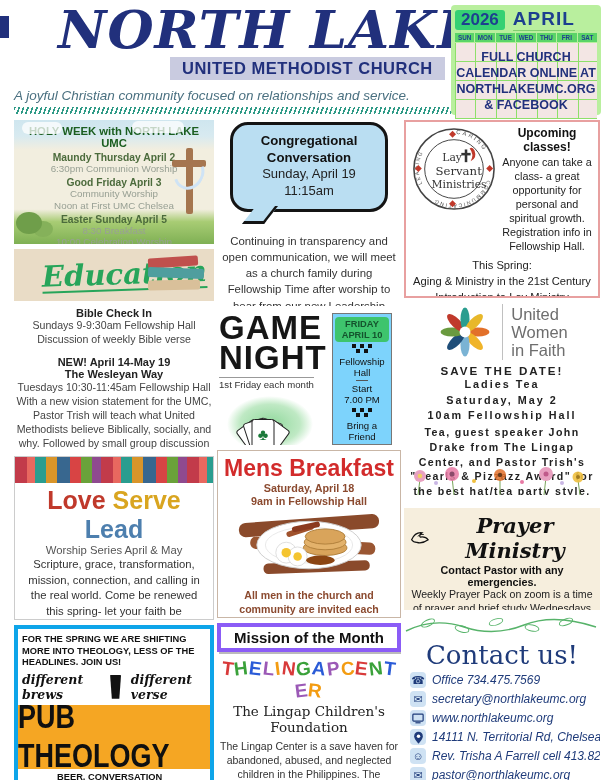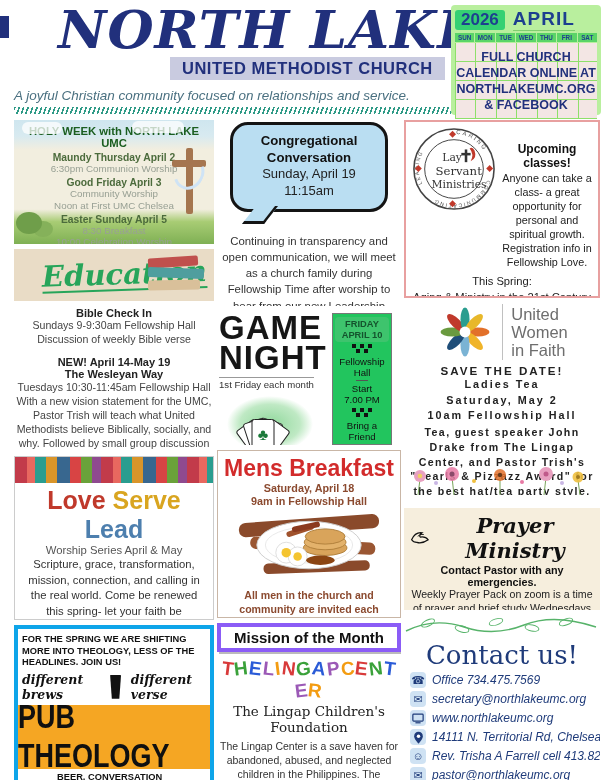--- a/index.html
+++ b/index.html
@@ -102,21 +102,21 @@
   .gn { height:134px; display:flex; gap:5px; padding:2px 0 0 2px; }
   .gn-left { width:108px; position:relative; }
   .gn-t { font-size:33px; font-weight:600; color:#161616; line-height:.92; letter-spacing:1px; }
   .gn-sub { font-size:9.6px; color:#333; margin-top:2px; border-top:1px solid #999; display:inline-block; padding-top:1px; }
   .cards { position:relative; height:62px; margin-top:2px; }
   .blob { position:absolute; left:8px; top:2px; width:86px; height:56px; border-radius:50%;
     background:radial-gradient(closest-side,#8fd89b,#bfe9c4 70%,transparent); }
   .pcard { position:absolute; width:23px; height:33px; background:#fff; border:1.2px solid #222; border-radius:3px;
     left:44px; bottom:4px; transform-origin:50% 95%; }
   .pcard.f { display:flex; align-items:center; justify-content:center; font-size:16px; color:#1b7a3a; }
-  .gn-right { width:60px; border:1px solid #777; background:#22c55e; text-align:center; padding:3px 2px; }
+  .gn-right { width:60px; border:1px solid #777; background:#7dd3fc; text-align:center; padding:3px 2px; }
   .gn-chip { background:#3ec46d; border-radius:4px; color:#14532d; font-weight:bold; font-size:9.3px;
     line-height:1.15; padding:2px 1px; }
   .gn-txt { font-size:9.6px; color:#111; line-height:1.15; }
   .gn-dash { width:12px; height:1px; background:#555; margin:2px auto; }
   .checker { margin:2px auto; display:block; }
 
   
   .mb { height:168px; border:1.5px solid #c9b6a6; background:#fff; text-align:center; padding:4px 4px; }
   .mb-title { color:#d22b2b; font-weight:bold; font-size:23px; }
   .mb-sub { color:#8b4a2f; font-weight:bold; font-size:10.8px; line-height:1.25; }
@@ -126,21 +126,21 @@
   .mm { height:160px; text-align:center; }
   .mm-head { border:4px solid #8b5cf6; box-shadow:2px 2px 0 #bbb; padding:2px 0; font-weight:bold; font-size:15px; color:#111; background:#fff; }
   .mm-logo { margin-top:6px; font-weight:800; font-size:19px; letter-spacing:1px; }
   .mm-logo span { display:inline-block; }
   .mm-sub { font-family:"DejaVu Serif", serif; font-size:13.5px; color:#222; margin-top:1px; }
   .mm-body { font-size:10.5px; color:#333; line-height:1.35; margin-top:4px; padding:0 2px; }
 
   
   .lay { height:178px; border:2px solid #e8a0a0; background:#fff; padding:4px 5px; }
   .lay-top { display:flex; gap:4px; }
-  .lay-right { flex:1; text-align:center;margin-top:16px; }
+  .lay-right { flex:1; text-align:center; }
   .lay-title { font-weight:bold; font-size:12px; color:#111; }
   .lay-body { font-size:10.8px; color:#222; line-height:1.3; margin-top:1px; }
   .lay-list { text-align:center; margin-top:5px; font-size:11.2px; color:#222; line-height:1.42; }
 
   
   .uwf { height:192px; text-align:center; }
   .uwf-logo { display:flex; align-items:center; justify-content:center; gap:8px; }
   .uwf-sep { width:1px; height:56px; background:#c0c0c0; }
   .uwf-name { text-align:left; color:#6e6e6e; font-size:16.5px; line-height:1.1; }
   .uwf-save { font-weight:bold; font-size:11.6px; letter-spacing:2px; color:#222; margin-top:3px; }
@@ -376,21 +376,21 @@
             <rect x="78" y="41" width="5" height="5" fill="#c0392b" transform="rotate(45 80.5 43.5)"></rect>
             <text x="32" y="36" font-family="DejaVu Serif, serif" font-size="11" fill="#333">Lay</text>
             <text x="25" y="50" font-family="DejaVu Serif, serif" font-size="12" fill="#333">Servant</text>
             <text x="21" y="63" font-family="DejaVu Serif, serif" font-size="11" fill="#333">Ministries</text>
             <rect x="55" y="24" width="2.6" height="13" fill="#333"></rect>
             <rect x="51.5" y="27.5" width="9.5" height="2.6" fill="#333"></rect>
             <path d="M60 23 q5 6 1 13 q7 -3 4 -11 q-2 -4 -5 -2 z" fill="#c0392b"></path>
           </svg>
           <div class="lay-right">
             <div class="lay-title">Upcoming classes!</div>
-            <div class="lay-body">Anyone can take a class- a great opportunity for personal and spiritual growth. Registration info in Fellowship Love.</div>
+            <div class="lay-body">Anyone can take a class- a great opportunity for personal and spiritual growth. Registration info in Fellowship Hall.</div>
           </div>
         </div>
         <div class="lay-list">
           <div>This Spring:</div>
           <div>Aging &amp; Ministry in the 21st Century</div>
           <div>Introduction to Lay Ministry</div>
 
         </div>
       </div>
 

